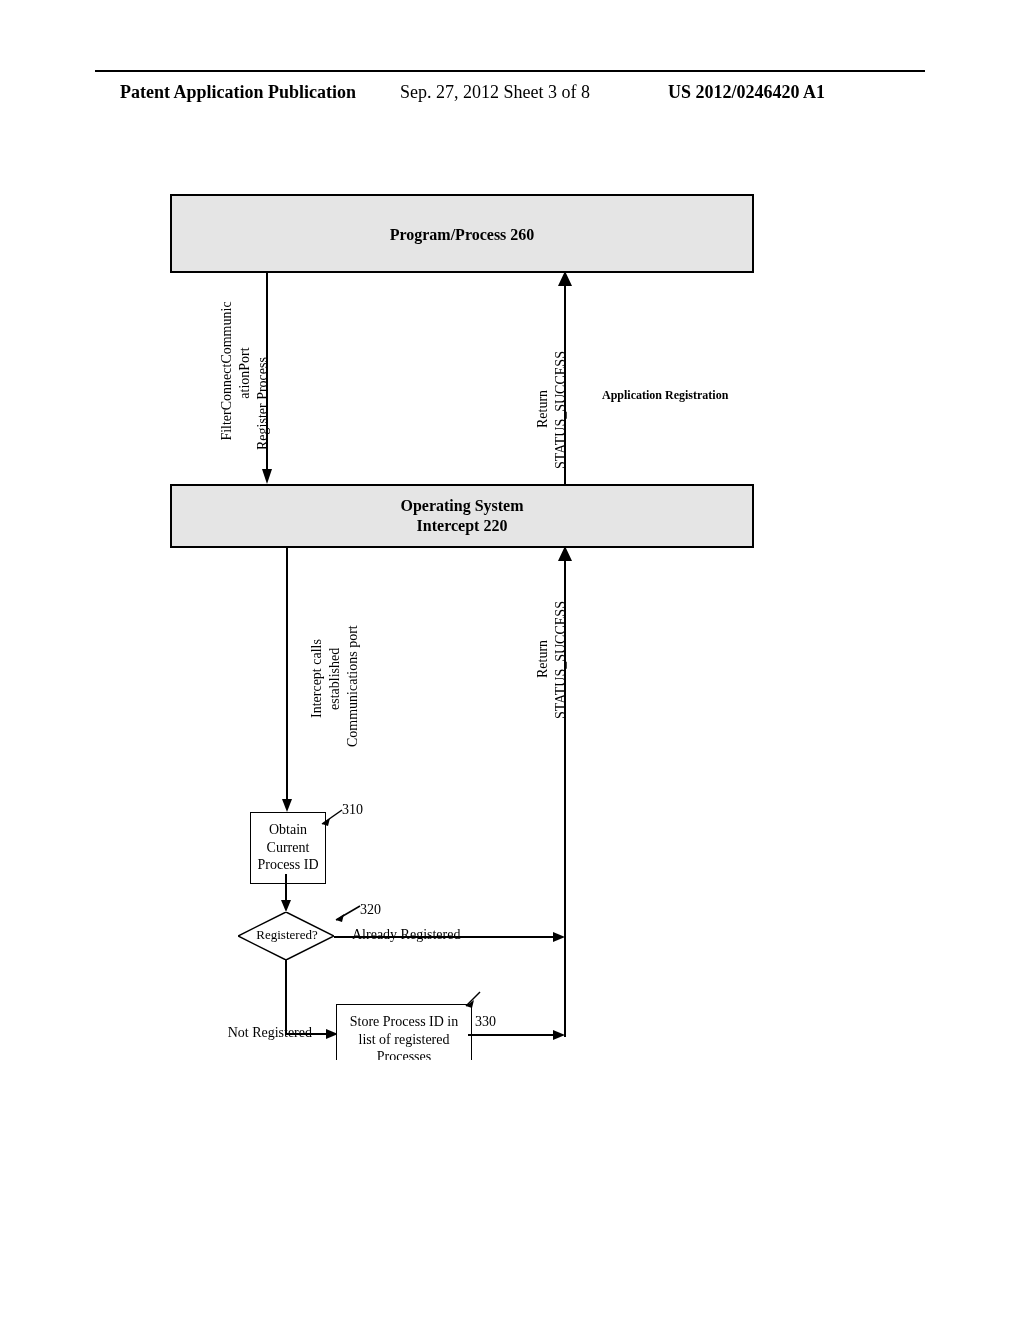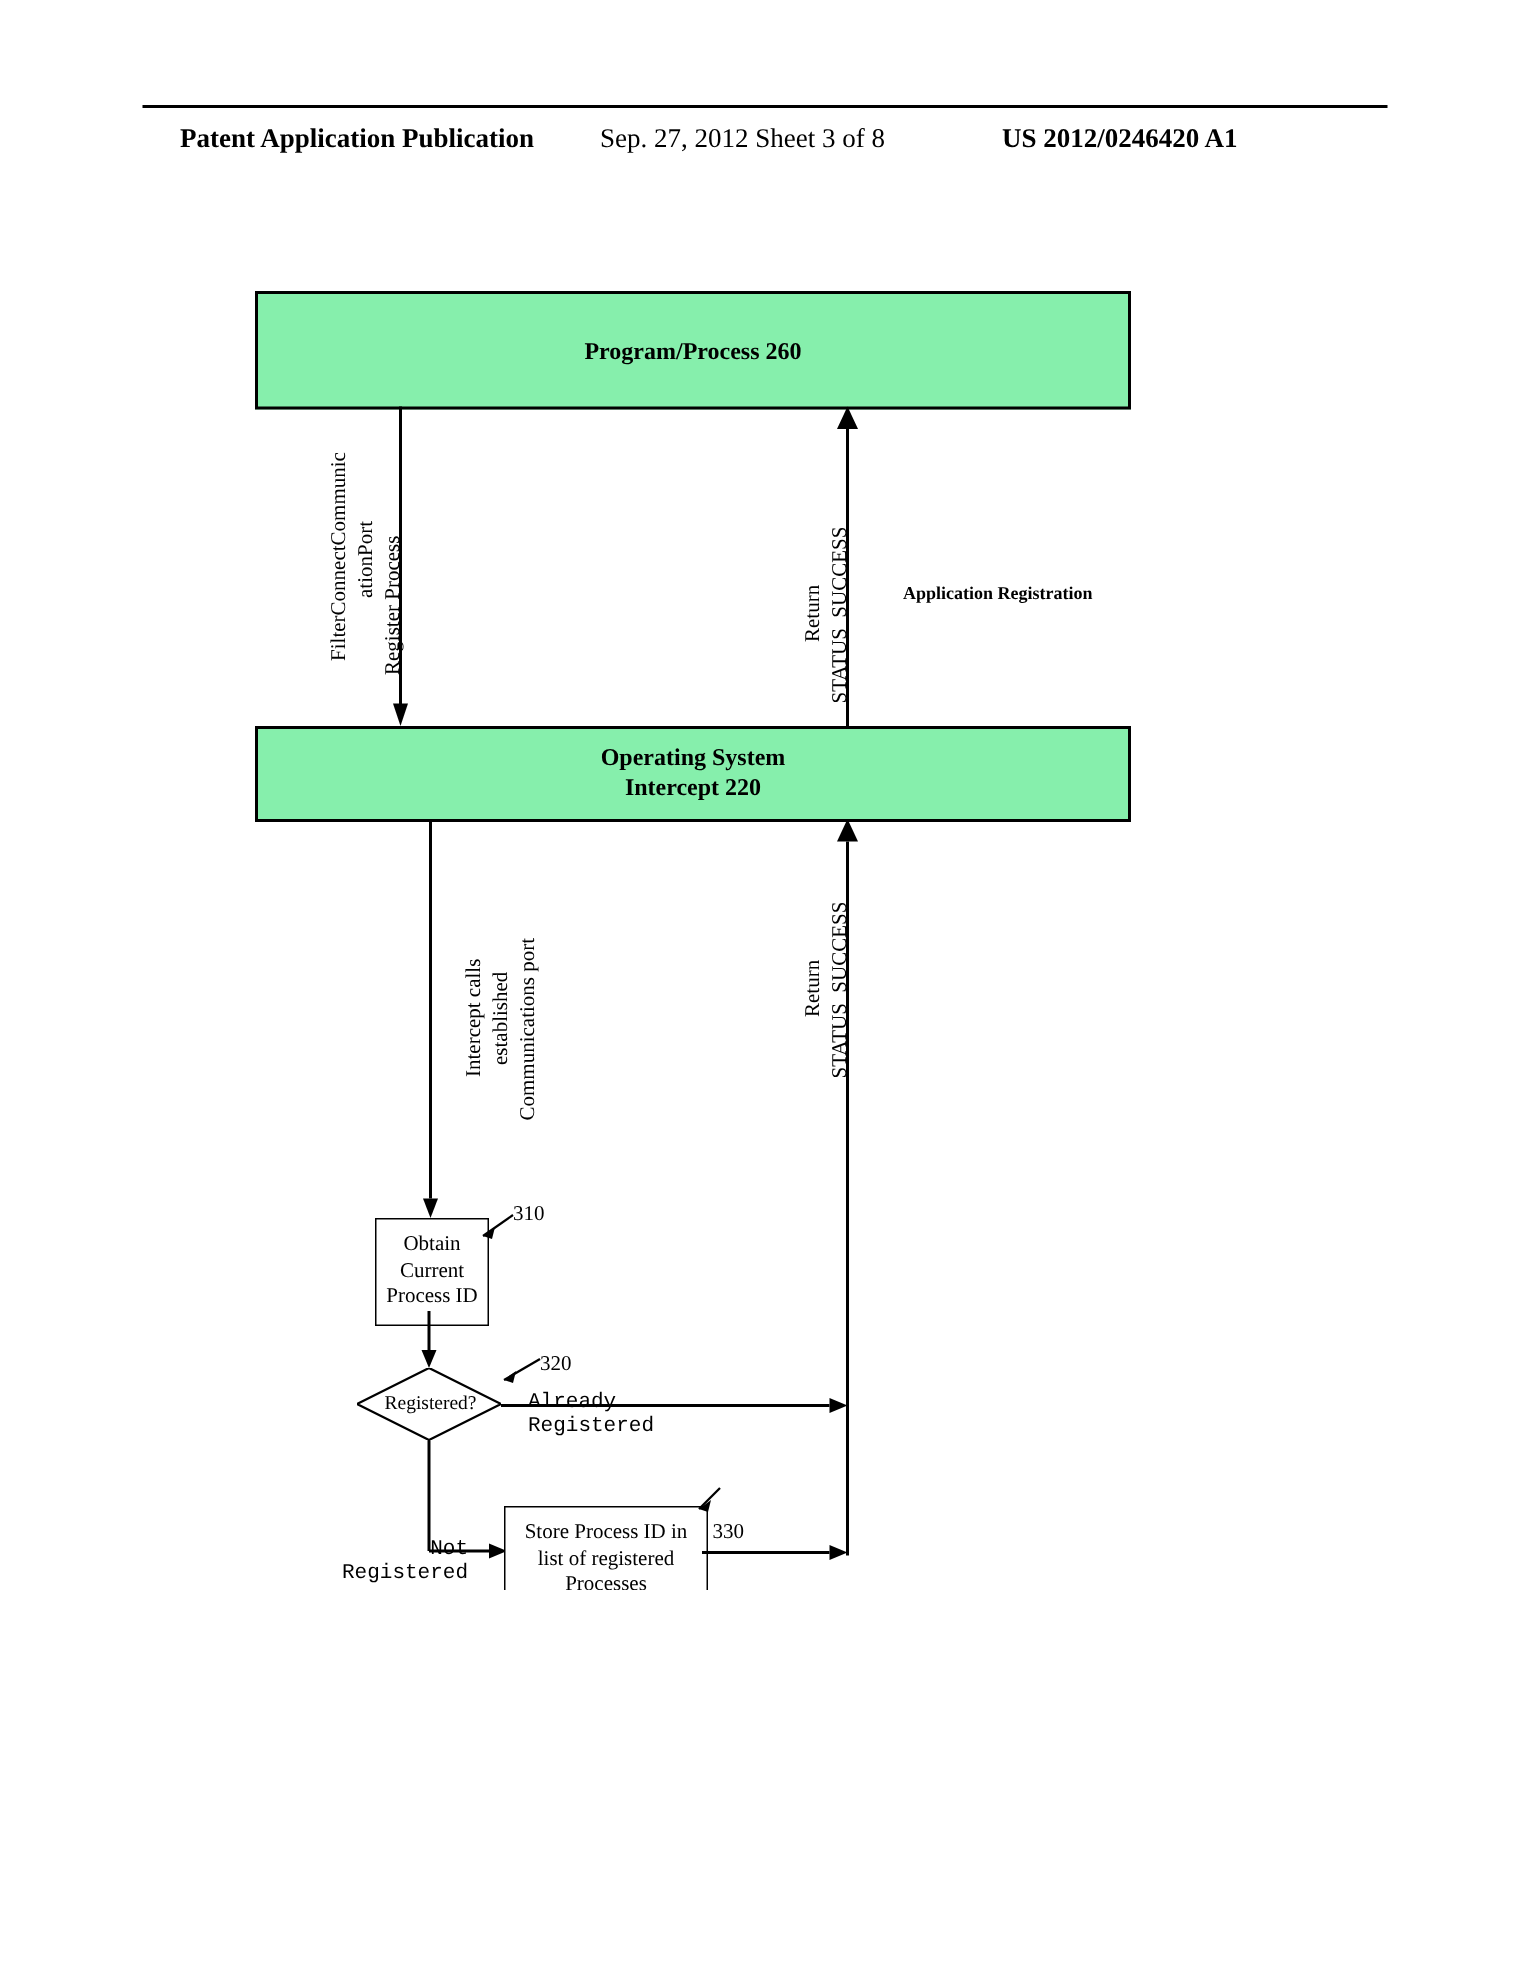--- a/index.html
+++ b/index.html
@@ -46,21 +46,21 @@
   .diagram {
     position: absolute;
     left: 170px;
     top: 194px;
     width: 620px;
     height: 900px;
   }
   .box {
     position: absolute;
     border: 2px solid #000;
-    background: #86efac;
+    background: #e5e5e5;
     text-align: center;
   }
   .box-260 {
     left: 0;
     top: 0;
     width: 580px;
     height: 75px;
   }
   .box-260 .title {
     position: absolute;
@@ -133,21 +133,20 @@
     left: 72px;
     top: 733px;
     width: 90px;
     font-size: 13px;
     text-align: center;
   }
   .arrow-label-side {
     position: absolute;
     font-size: 14px;
     text-align: left;
-    font-family: Liberation Mono, monospace;
   }
   .arrow-label-side.already {
     left: 182px;
     top: 733px;
     width: 150px;
   }
   .arrow-label-side.notreg {
     left: 47px;
     top: 831px;
     width: 95px;

